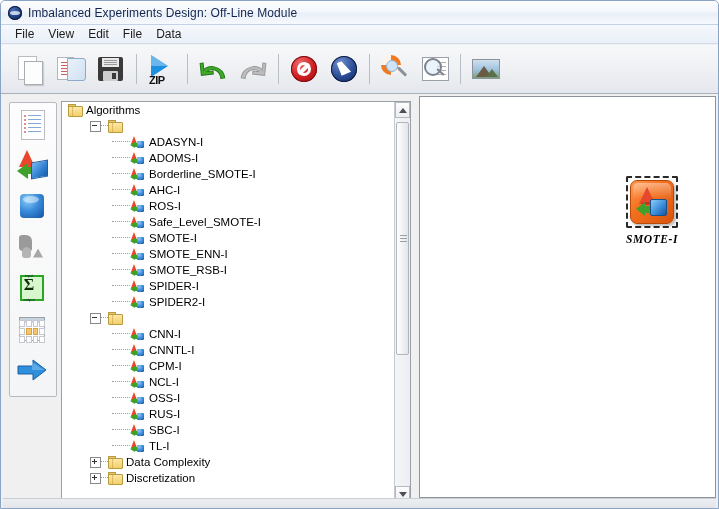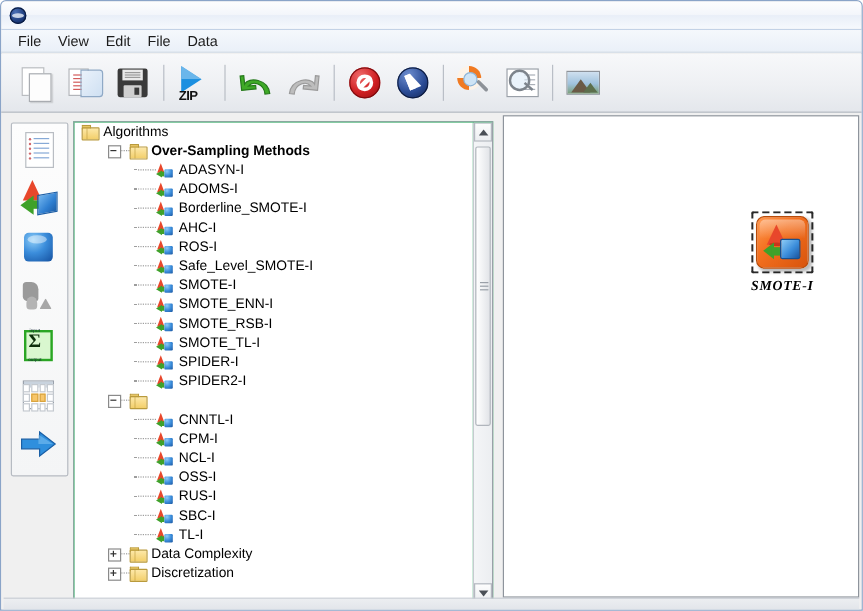--- a/index.html
+++ b/index.html
@@ -170,21 +170,21 @@
   .v-table .bar{position:absolute;left:0;top:0;right:0;height:5px;background:#c9d3de;}
   .v-table .grid{position:absolute;left:2px;top:7px;right:2px;bottom:2px;
     display:grid;grid-template-columns:repeat(4,1fr);grid-template-rows:repeat(3,1fr);gap:1px;}
   .v-table .grid div{background:#fff;border:1px solid #c4c9cf;}
   .v-table .grid div.hl{background:#f8c66a;border-color:#d9a43f;}
   
   .v-arrow svg{position:absolute;left:0;top:2px;}
   
   .treepanel{
     position:absolute;left:60px;top:7px;width:350px;height:402px;
-    background:#22c55e;border:1px solid #9aa0a8;box-sizing:border-box;overflow:hidden;
+    background:#f97316;border:1px solid #9aa0a8;box-sizing:border-box;overflow:hidden;
   }
   .treeinner{position:absolute;left:0;top:0;right:16px;bottom:0;overflow:hidden;background:#fff;}
   .trow{height:16px;display:flex;align-items:center;white-space:nowrap;font-size:11.5px;color:#000;cursor:default;}
   .tbox{width:9px;height:9px;border:1px solid #8a8a8a;background:#fff;
     position:relative;flex:0 0 auto;}
   .tbox:before{content:"";position:absolute;left:1px;top:3px;width:5px;height:1px;background:#333;}
   .tbox.plus:after{content:"";position:absolute;left:3px;top:1px;width:1px;height:5px;background:#333;}
   .dots{flex:0 0 auto;height:1px;border-top:1px dotted #9d9d9d;}
   .folder{width:14px;height:12px;flex:0 0 auto;position:relative;margin-right:4px;}
   .folder .tab{position:absolute;left:0;top:0;width:6px;height:3px;background:#e8c766;border:1px solid #b99a3c;border-bottom:none;border-radius:1px 1px 0 0;}
@@ -262,20 +262,21 @@
 </style>
 </head>
 <body>
 
 <div class="window">
 
   <div class="titlebar">
     <div class="tb-icon">
         <div class="globe"></div>
       </div>
+    <div class="title-text">Imbalanced Experiments Design: Off-Line Module</div>
   </div>
 
   <div class="menubar">
     <div class="menu-item">File</div>
     <div class="menu-item">View</div>
     <div class="menu-item">Edit</div>
     <div class="menu-item">File</div>
     <div class="menu-item">Data</div>
   </div>
 
@@ -489,21 +490,20 @@
             <span>Algorithms</span>
           </div>
           <div class="trow">
             <div style="width: 28px; flex: 0 0 auto;"></div>
             <div class="tbox"></div>
             <div class="dots" style="width: 7px;"></div>
             <div class="folder">
               <div class="tab"></div>
               <div class="main"></div>
             </div>
-            <span class="lbl-bold">Over-Sampling Methods</span>
           </div>
           <div class="trow">
             <div style="width: 50px; flex: 0 0 auto;"></div>
             <div class="dots" style="width: 18px;"></div>
             <div class="algico">
               <div class="cn"></div>
               <div class="ar"></div>
               <div class="ar2"></div>
               <div class="cb"></div>
             </div>
@@ -589,31 +589,20 @@
           <div class="trow">
             <div style="width: 50px; flex: 0 0 auto;"></div>
             <div class="dots" style="width: 18px;"></div>
             <div class="algico">
               <div class="cn"></div>
               <div class="ar"></div>
               <div class="ar2"></div>
               <div class="cb"></div>
             </div>
             <span>SMOTE_RSB-I</span>
-          </div>
-          <div class="trow">
-            <div style="width: 50px; flex: 0 0 auto;"></div>
-            <div class="dots" style="width: 18px;"></div>
-            <div class="algico">
-              <div class="cn"></div>
-              <div class="ar"></div>
-              <div class="ar2"></div>
-              <div class="cb"></div>
-            </div>
-            <span>SMOTE_TL-I</span>
           </div>
           <div class="trow">
             <div style="width: 50px; flex: 0 0 auto;"></div>
             <div class="dots" style="width: 18px;"></div>
             <div class="algico">
               <div class="cn"></div>
               <div class="ar"></div>
               <div class="ar2"></div>
               <div class="cb"></div>
             </div>
@@ -631,20 +620,31 @@
             <span>SPIDER2-I</span>
           </div>
           <div class="trow">
             <div style="width: 28px; flex: 0 0 auto;"></div>
             <div class="tbox"></div>
             <div class="dots" style="width: 7px;"></div>
             <div class="folder">
               <div class="tab"></div>
               <div class="main"></div>
             </div>
+          </div>
+          <div class="trow">
+            <div style="width: 50px; flex: 0 0 auto;"></div>
+            <div class="dots" style="width: 18px;"></div>
+            <div class="algico">
+              <div class="cn"></div>
+              <div class="ar"></div>
+              <div class="ar2"></div>
+              <div class="cb"></div>
+            </div>
+            <span>CNN-I</span>
           </div>
           <div class="trow">
             <div style="width: 50px; flex: 0 0 auto;"></div>
             <div class="dots" style="width: 18px;"></div>
             <div class="algico">
               <div class="cn"></div>
               <div class="ar"></div>
               <div class="ar2"></div>
               <div class="cb"></div>
             </div>

